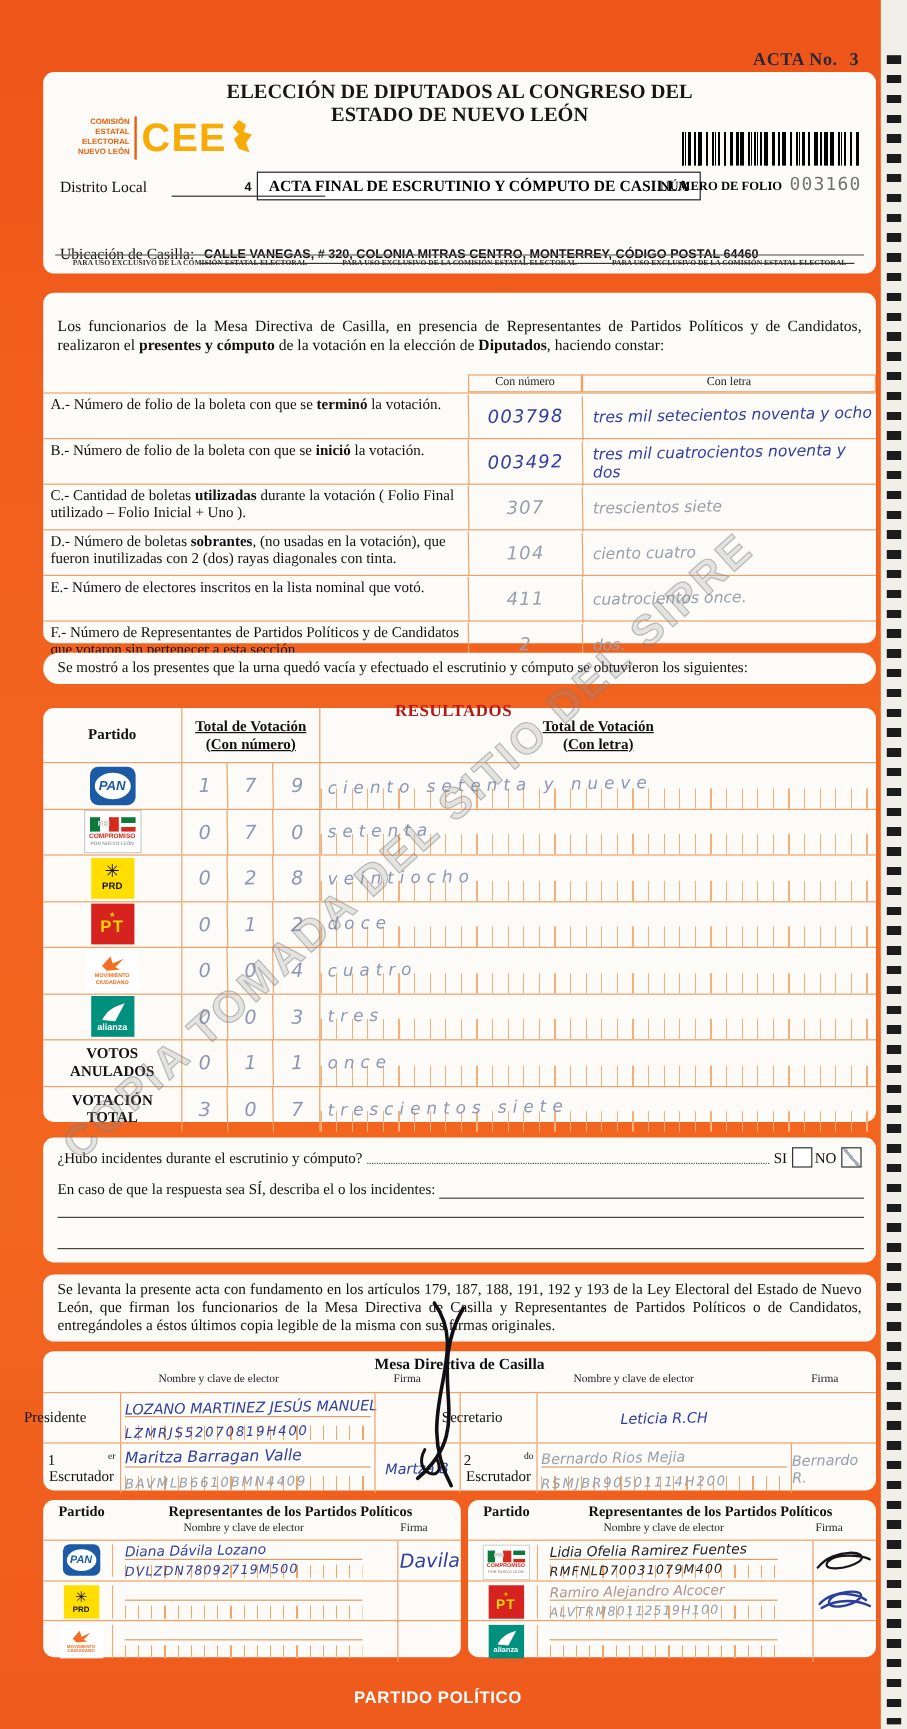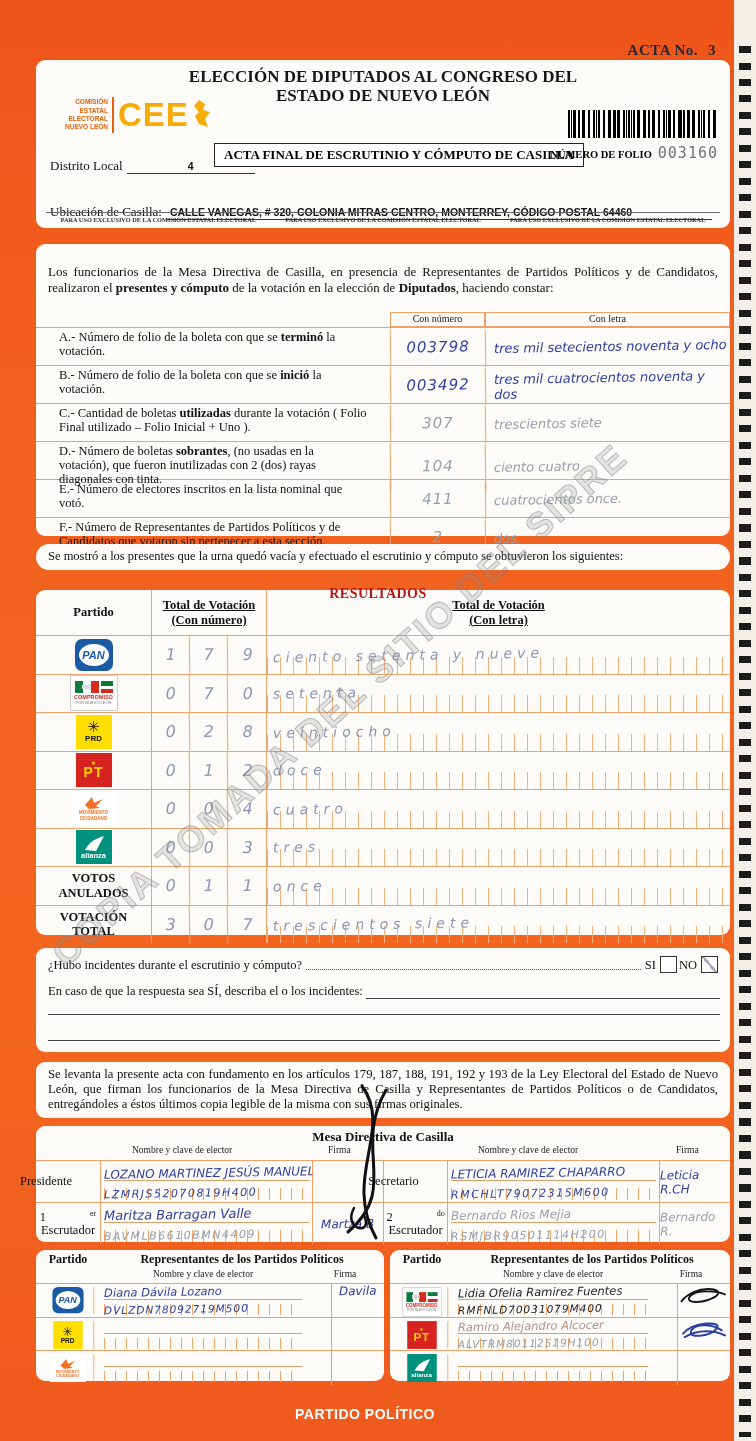--- a/index.html
+++ b/index.html
@@ -28,34 +28,34 @@
         font:bold 13px "Liberation Serif",serif;white-space:nowrap;background:#fff;}
   .barcode{position:absolute;right:12px;top:50px;width:150px;height:28px;
         background:repeating-linear-gradient(90deg,#000 0 2px,transparent 2px 5px),
                    repeating-linear-gradient(90deg,#000 0 1px,transparent 1px 7px),
                    repeating-linear-gradient(90deg,transparent 0 3px,#000 3px 4px,transparent 4px 11px);}
   .folio{position:absolute;right:12px;top:84px;display:flex;align-items:baseline;gap:6px;}
   .folio-label{font:bold 10.5px "Liberation Serif",serif;}
   .folio-num{font:15px "DejaVu Sans Mono",monospace;letter-spacing:1px;color:#737373;}
   .fline{position:absolute;left:14px;right:14px;display:flex;align-items:flex-end;
         font:13px "Liberation Serif",serif;color:#111;}
-  .fl1{top:98px;} .fl2{top:121px;} .fl3{top:144px;justify-content:flex-end;}
+  .fl1{top:88px;gap:16px;} .fl2{top:121px;} .fl3{top:144px;justify-content:flex-end;}
   .u{border-bottom:1px solid #333;text-align:center;font:bold 10.5px "Liberation Sans",sans-serif;
         padding:0 4px 1px;margin:0 4px;white-space:nowrap;}
   .uso-row{position:absolute;left:10px;right:10px;bottom:5px;border-top:1px solid #666;
         display:flex;justify-content:space-around;padding-top:3px;}
   .uso-row span{font:bold 6.3px "Liberation Serif",serif;color:#333;}
 
   
   .af-card{top:244px;height:292px;}
   .intro{padding:7px 12px 3px;font:13px "Liberation Serif",serif;text-align:justify;line-height:1.22;color:#111;}
   .af-head{display:grid;grid-template-columns:1fr 95px 245px;height:15px;}
   .af-head .hc{border:1px solid #eda269;font:10px "Liberation Serif",serif;text-align:center;color:#222;}
   .af-row{display:grid;grid-template-columns:1fr 95px 245px;height:37px;border-top:1px solid #eda269;}
-  .af-label{font:12.5px "Liberation Serif",serif;padding:2px 23px;line-height:1.15;color:#111;}
+  .af-label{font:12.5px "Liberation Serif",serif;padding:2px 6px;line-height:1.15;color:#111;}
   .af-num,.af-letra{border-left:1px solid #eda269;display:flex;align-items:center;}
   .af-num{justify-content:center;}
   .af-letra{padding-left:8px;}
 
   .hw{font-family:"DejaVu Sans",sans-serif;font-style:italic;transform:rotate(-1deg);}
   .blue{color:#2e3f9f;} .pencil{color:#98a0ad;} .pblue{color:#8d97b5;}
   .blackink{color:#23232a;} .pred{color:#b19191;}
   .hw-num{font-size:15px;letter-spacing:1px;}
   .hw-word{font-size:13px;}
 
@@ -151,22 +151,22 @@
         font:bold 12px "Liberation Serif",serif;color:#111;}
   .reps-h2{display:grid;grid-template-columns:64px 1fr 78px;height:14px;font:9.5px "Liberation Serif",serif;color:#222;}
   .reps-h2>div{display:flex;align-items:flex-start;justify-content:center;}
   .rep-row{display:grid;grid-template-columns:64px 1fr 78px;height:32.5px;border-top:1px solid #eda269;}
   .rp{display:flex;align-items:center;justify-content:center;border-right:1px solid #eda269;}
   .rn{padding:0 4px;position:relative;}
   .rname{height:15px;border-bottom:1px solid #d9a06b;display:flex;align-items:flex-end;white-space:nowrap;}
   .rclave{height:15px;display:flex;align-items:flex-end;white-space:nowrap;
         background:repeating-linear-gradient(90deg,#f0a56b 0 1px,transparent 1px 11px);
         background-size:100% 11px;background-position:0 100%;background-repeat:no-repeat;}
-  .rf{border-left:1px solid #eda269;display:flex;justify-content:center;
-        font-size:12px;overflow:visible;position:relative;margin-left:25px;}
+  .rf{border-left:1px solid #eda269;display:flex;align-items:center;justify-content:center;
+        font-size:16px;overflow:visible;position:relative;margin-left:25px;}
   .hw-rname{font-size:11.5px;} .hw-rclave{font-size:10.5px;letter-spacing:1px;}
 
   .footer-label{position:absolute;top:1406px;left:0;width:730px;text-align:center;z-index:12;
         font:bold 14px "Liberation Sans",sans-serif;color:#fff;letter-spacing:.5px;}
 
   .watermark{position:absolute;left:58px;top:938px;z-index:40;transform:rotate(-42deg);transform-origin:0 50%;
         font:bold 36px "Liberation Sans",sans-serif;letter-spacing:3px;white-space:nowrap;
         color:rgba(140,140,145,.22);-webkit-text-stroke:1px rgba(120,120,125,.45);pointer-events:none;}
   sup{font-size:8px;padding-left:44px;}
 </style>
@@ -465,28 +465,20 @@
             <span class="hw hw-name blue">LOZANO MARTINEZ JESÚS MANUEL</span>
           </div>
         <div class="mclave">
             <span class="hw hw-clave blue">LZMRJS52070819H400</span>
           </div>
       </div>
       <div class="mcell mfirma"></div>
       <div class="mcell mrole">
         <span><span>Secretario</span><sup></sup></span>
         <span></span>
-      </div>
-      <div class="mcell mname-wrap">
-        <div class="mname">
-            <span class="hw hw-name blue">LETICIA RAMIREZ CHAPARRO</span>
-          </div>
-        <div class="mclave">
-            <span class="hw hw-clave blue">RMCHLT79072315M600</span>
-          </div>
       </div>
       <div class="mcell mfirma">
         <span class="hw blue">Leticia R.CH</span>
       </div>
     </div>
     <div class="mesa-row">
       <div class="mcell mrole">
         <span><span>1</span><sup>er</sup></span>
         <span>Escrutador</span>
       </div>

